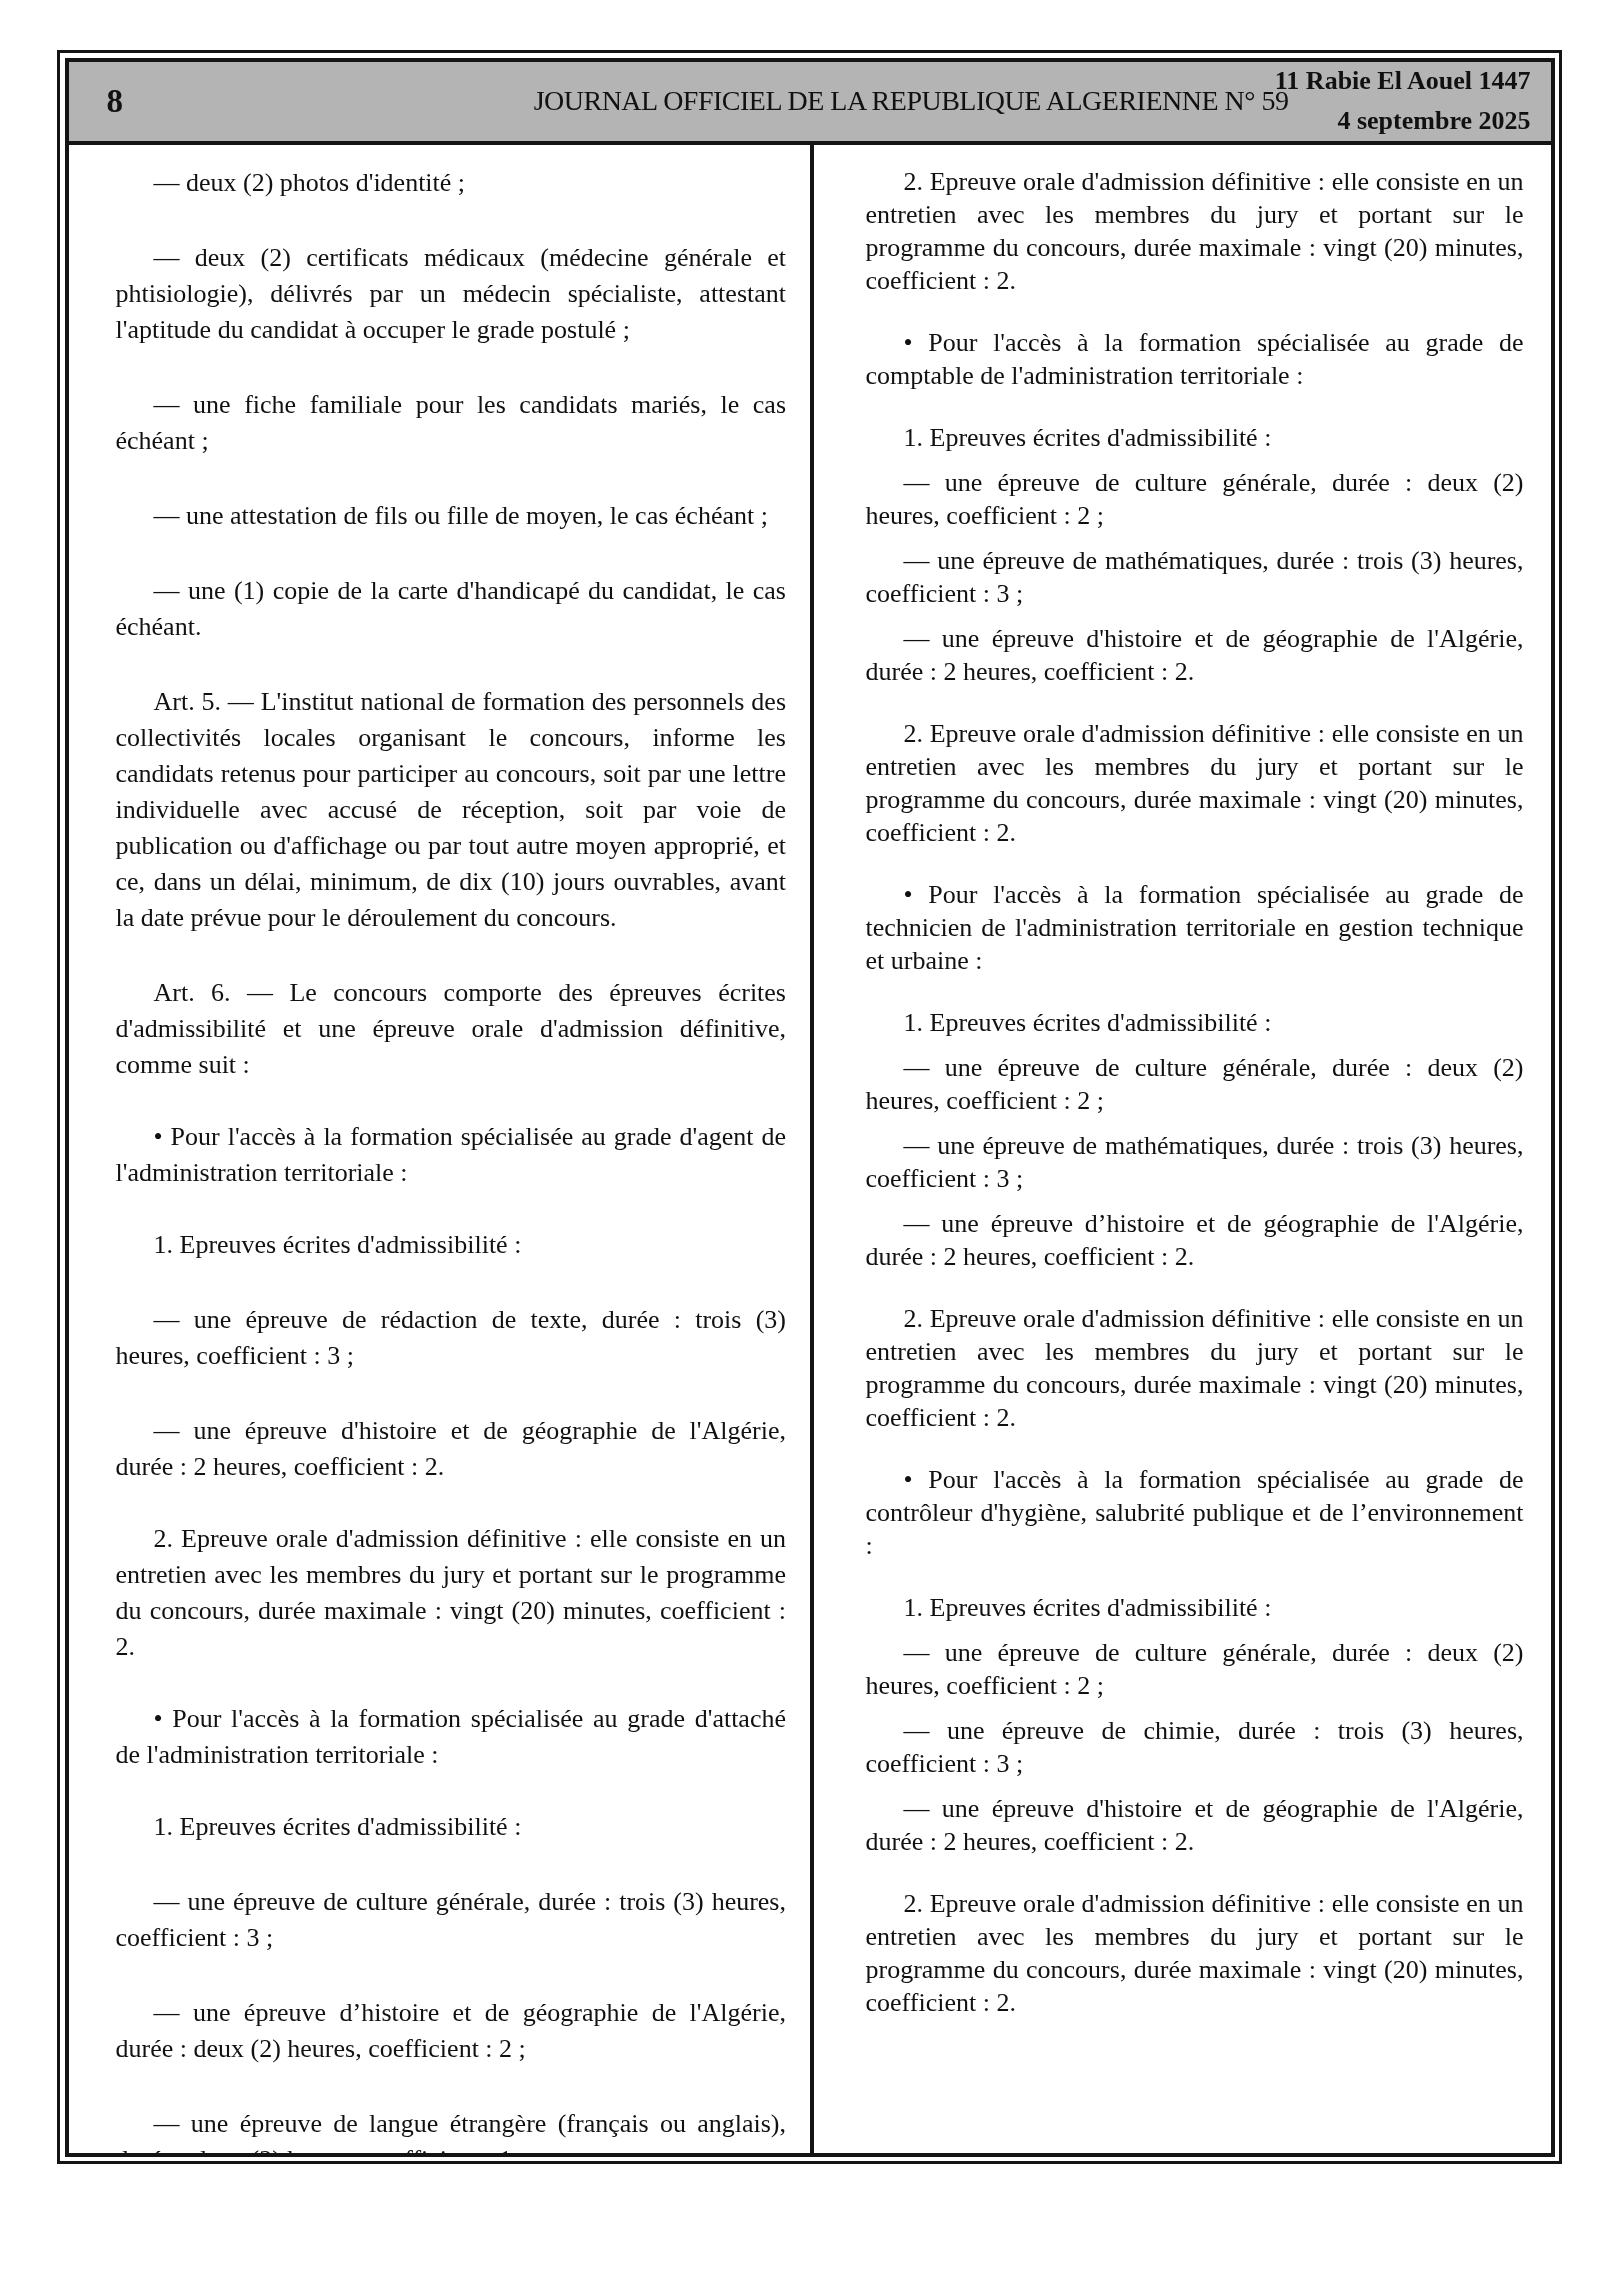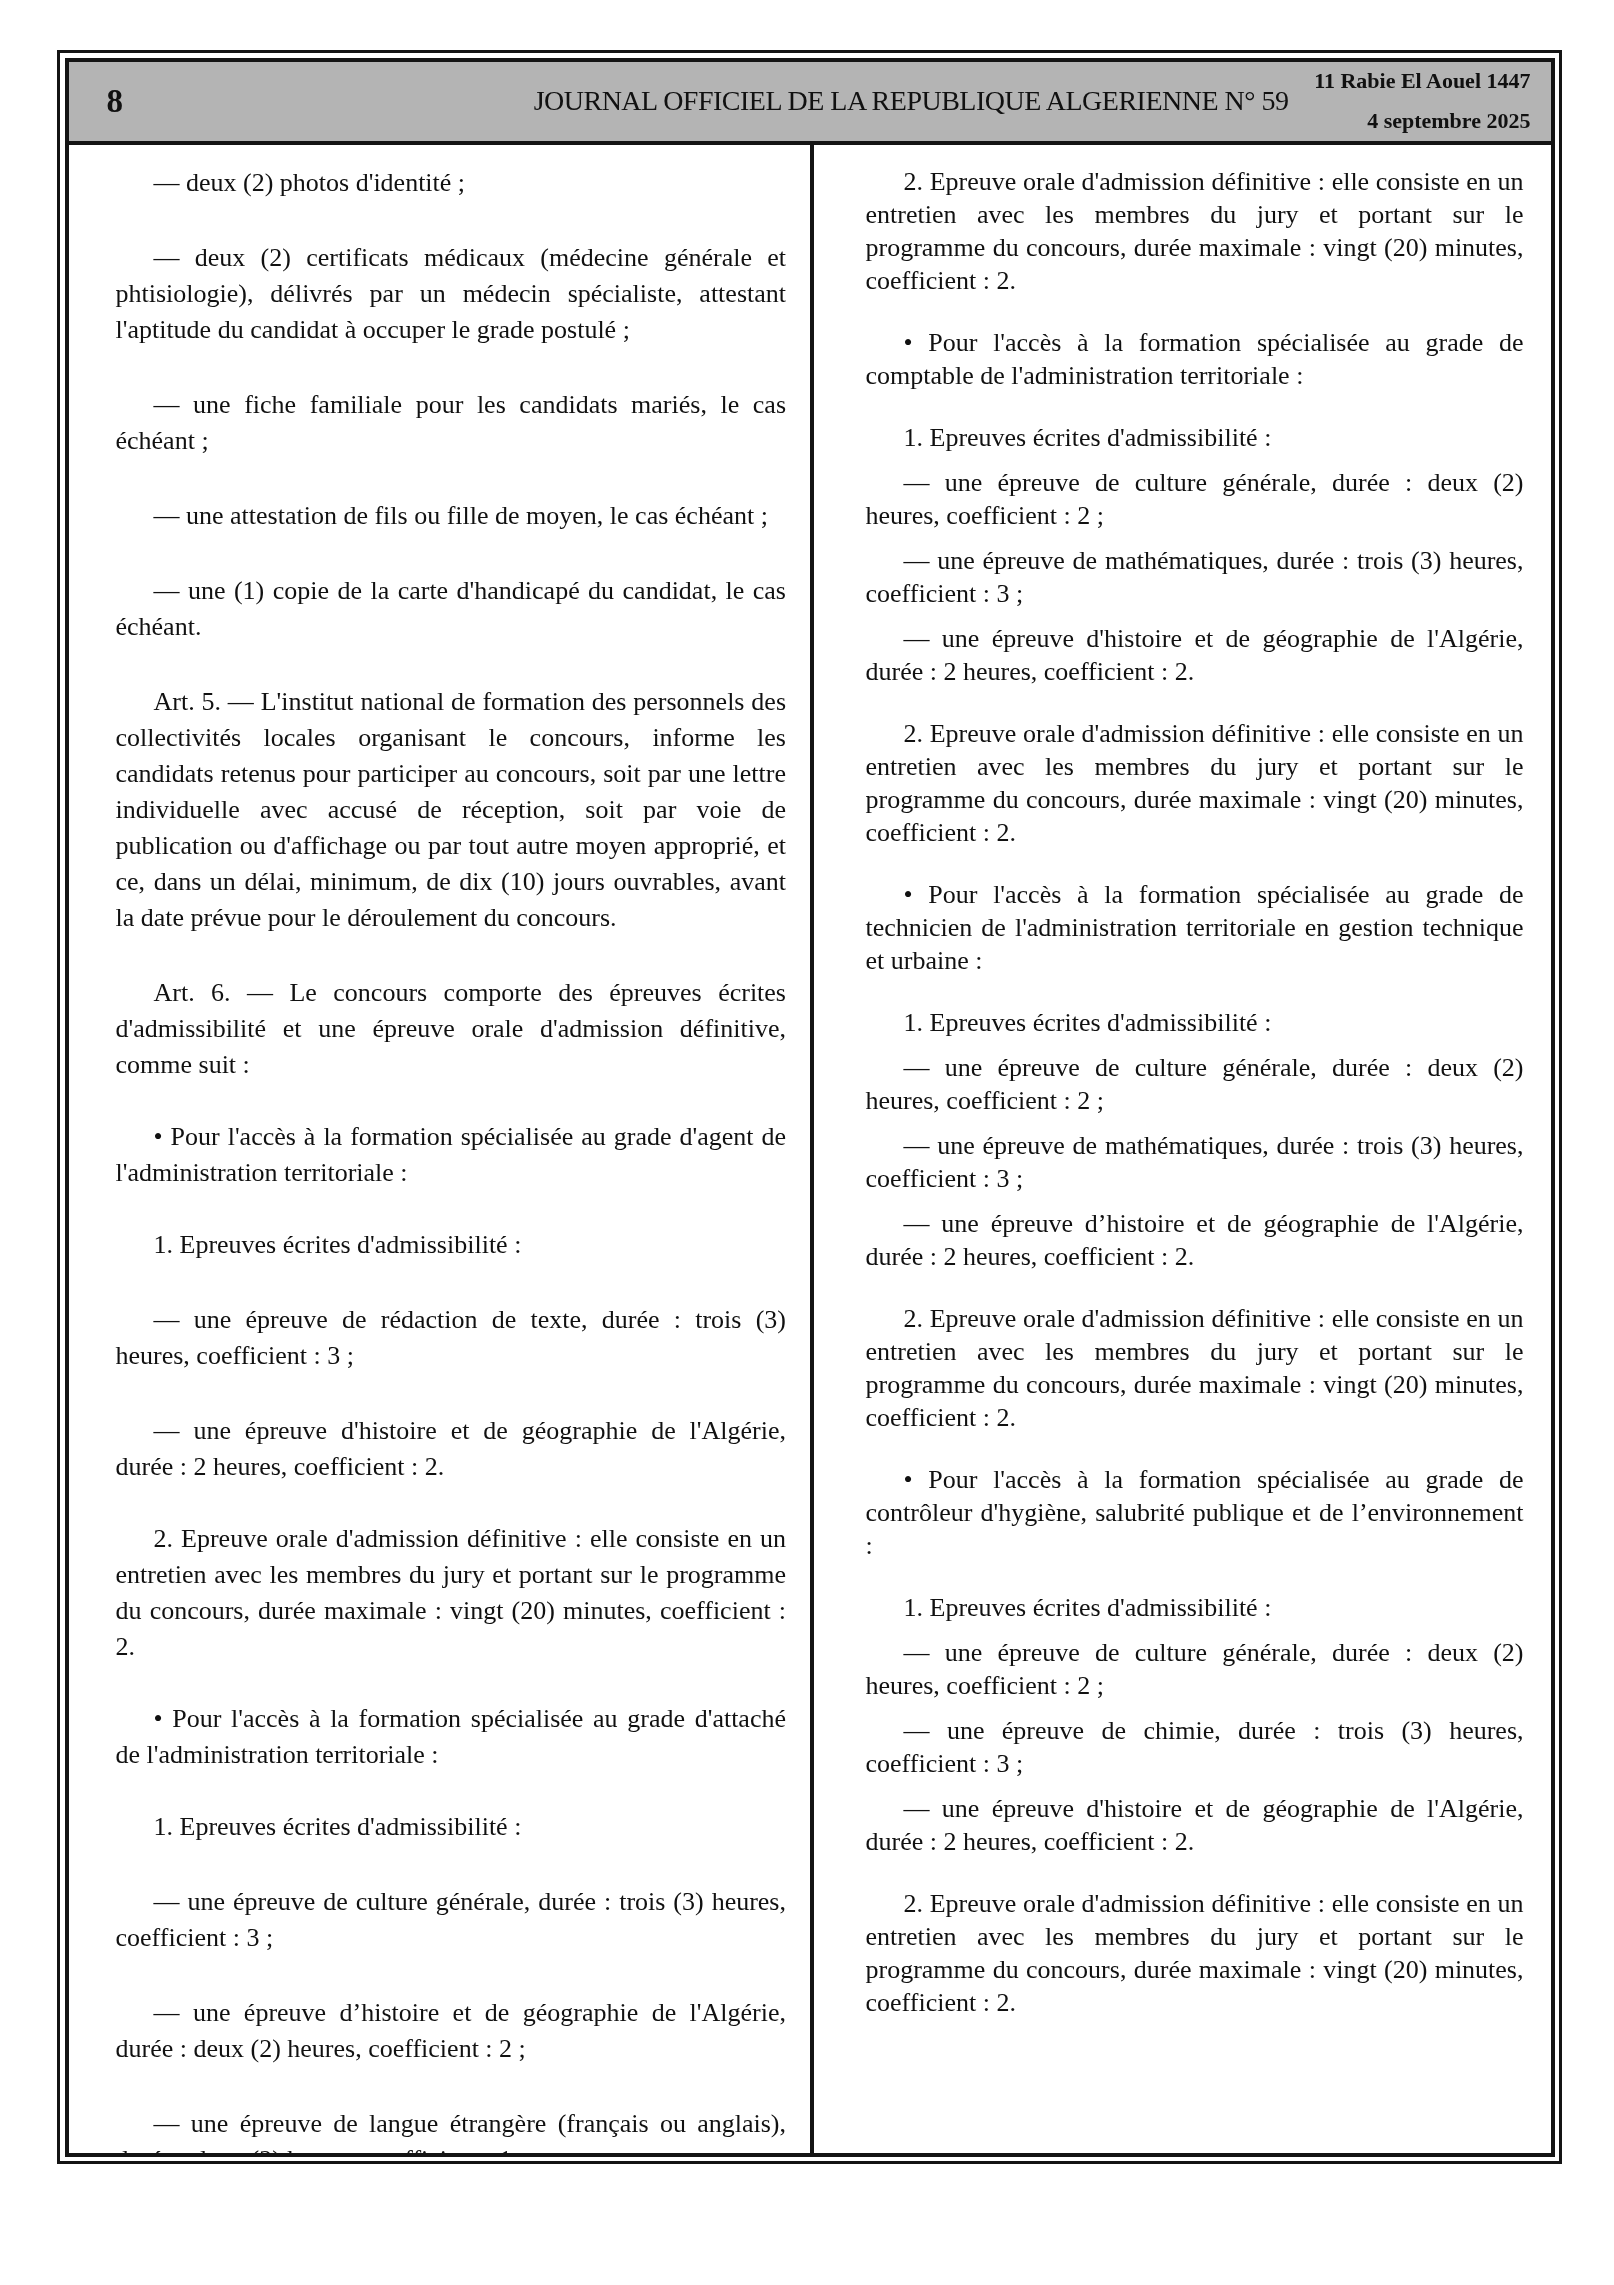--- a/index.html
+++ b/index.html
@@ -47,21 +47,21 @@
     font-size: 28px;
     letter-spacing: -0.5px;
     padding-right: 262px;
     padding-left: 100px;
   }
   .header-dates {
     position: absolute; right: 20px; top: 50%;
     transform: translateY(-50%);
     text-align: right;
     font-weight: bold;
-    font-size: 22px;
+    font-size: 26px;
     line-height: 40px;
     white-space: nowrap;
   }
   .content {
     flex: 1;
     display: flex;
     overflow: hidden;
   }
   .col {
     width: 50%;

